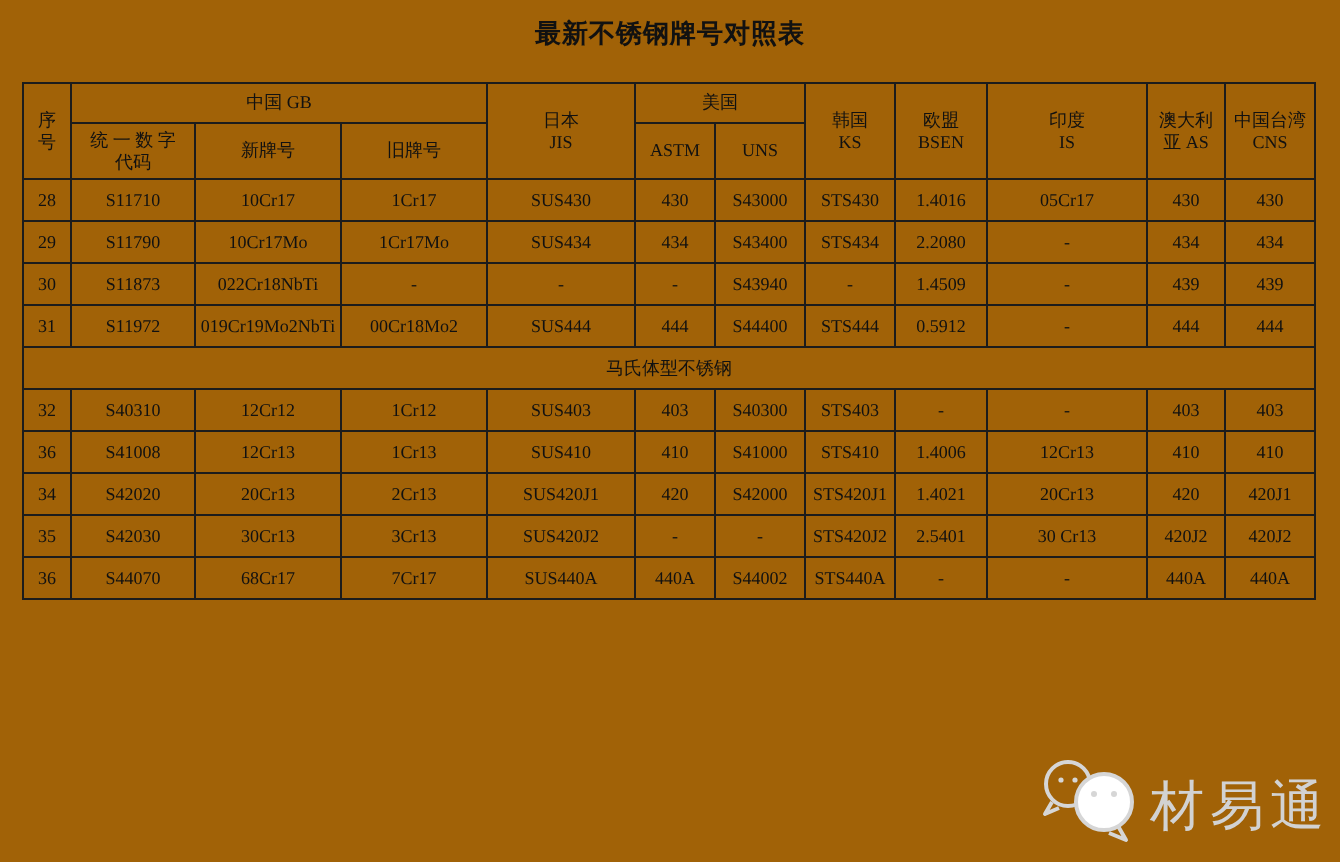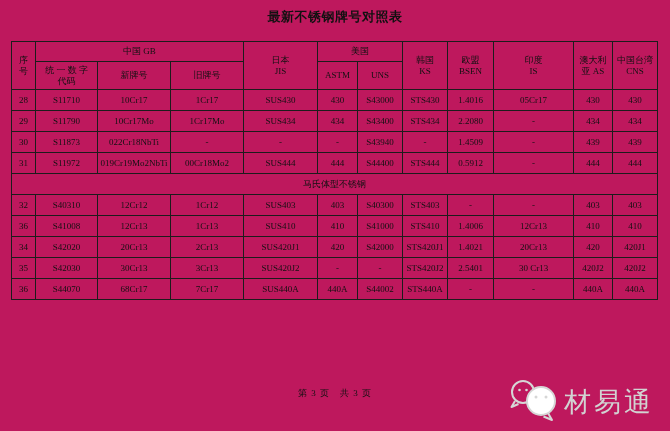--- a/index.html
+++ b/index.html
@@ -1,17 +1,17 @@
 <!DOCTYPE html>
 <html><head>
 <meta charset="utf-8">
 <style>
   html,body{margin:0;padding:0;background:#ffffff;}
   .page{
-    position:relative;width:670px;height:431px;background:#be185d;overflow:hidden;
+    position:relative;width:670px;height:431px;background:#a16207;overflow:hidden;
     font-family:"Liberation Serif","DejaVu Serif",serif;color:#111;
   }
   .title{
     position:absolute;top:8px;left:0;width:100%;text-align:center;
     font-size:13px;font-weight:bold;letter-spacing:.5px;
   }
   table.cmp{
     position:absolute;left:11px;top:41px;width:646px;
     border-collapse:collapse;table-layout:fixed;
   }
@@ -25,21 +25,21 @@
   .cmp tbody tr{height:21px;}
   .cmp td.section{height:15px;line-height:15px;font-family:Liberation Serif, serif;}
   .pre{white-space:pre-line;}
   .span2{line-height:17px;}
   .code-head{text-align:left;padding-left:4px;}
   .footer{
     position:absolute;top:387px;left:0;width:100%;text-align:center;
     font-size:9px;letter-spacing:1px;
   }
   .watermark{
-    position:absolute;right:16px;top:377px;display:flex;align-items:center;
+    position:absolute;right:5px;top:377px;display:flex;align-items:center;
     color:#d2d2d2;
   }
   .watermark-text{
     font-size:27px;letter-spacing:3px;line-height:44px;font-weight:normal;
   }
 </style>
 </head>
 <body>
 
 <div class="page">
@@ -215,21 +215,20 @@
           <td>S44002</td>
           <td>STS440A</td>
           <td>-</td>
           <td>-</td>
           <td>440A</td>
           <td>440A</td>
         </tr>
       </tbody>
   </table>
 
-  <div class="footer">第 3 页　共 3 页</div>
 
   <div class="watermark">
     <span>
       <svg width="56" height="46" viewBox="0 0 56 46" fill="none">
         <circle cx="15" cy="15" r="11" stroke="#d6d6d6" stroke-width="2"></circle>
         <circle cx="11.5" cy="13" r="1.3" fill="#d6d6d6"></circle>
         <circle cx="18.5" cy="13" r="1.3" fill="#d6d6d6"></circle>
         <path d="M7 24 L3.5 30 L10.5 27" stroke="#d6d6d6" stroke-width="2" stroke-linejoin="round"></path>
         <circle cx="33" cy="24" r="14" stroke="#d6d6d6" stroke-width="2" fill="#ffffff"></circle>
         <circle cx="28" cy="20" r="1.5" fill="#d6d6d6"></circle>

